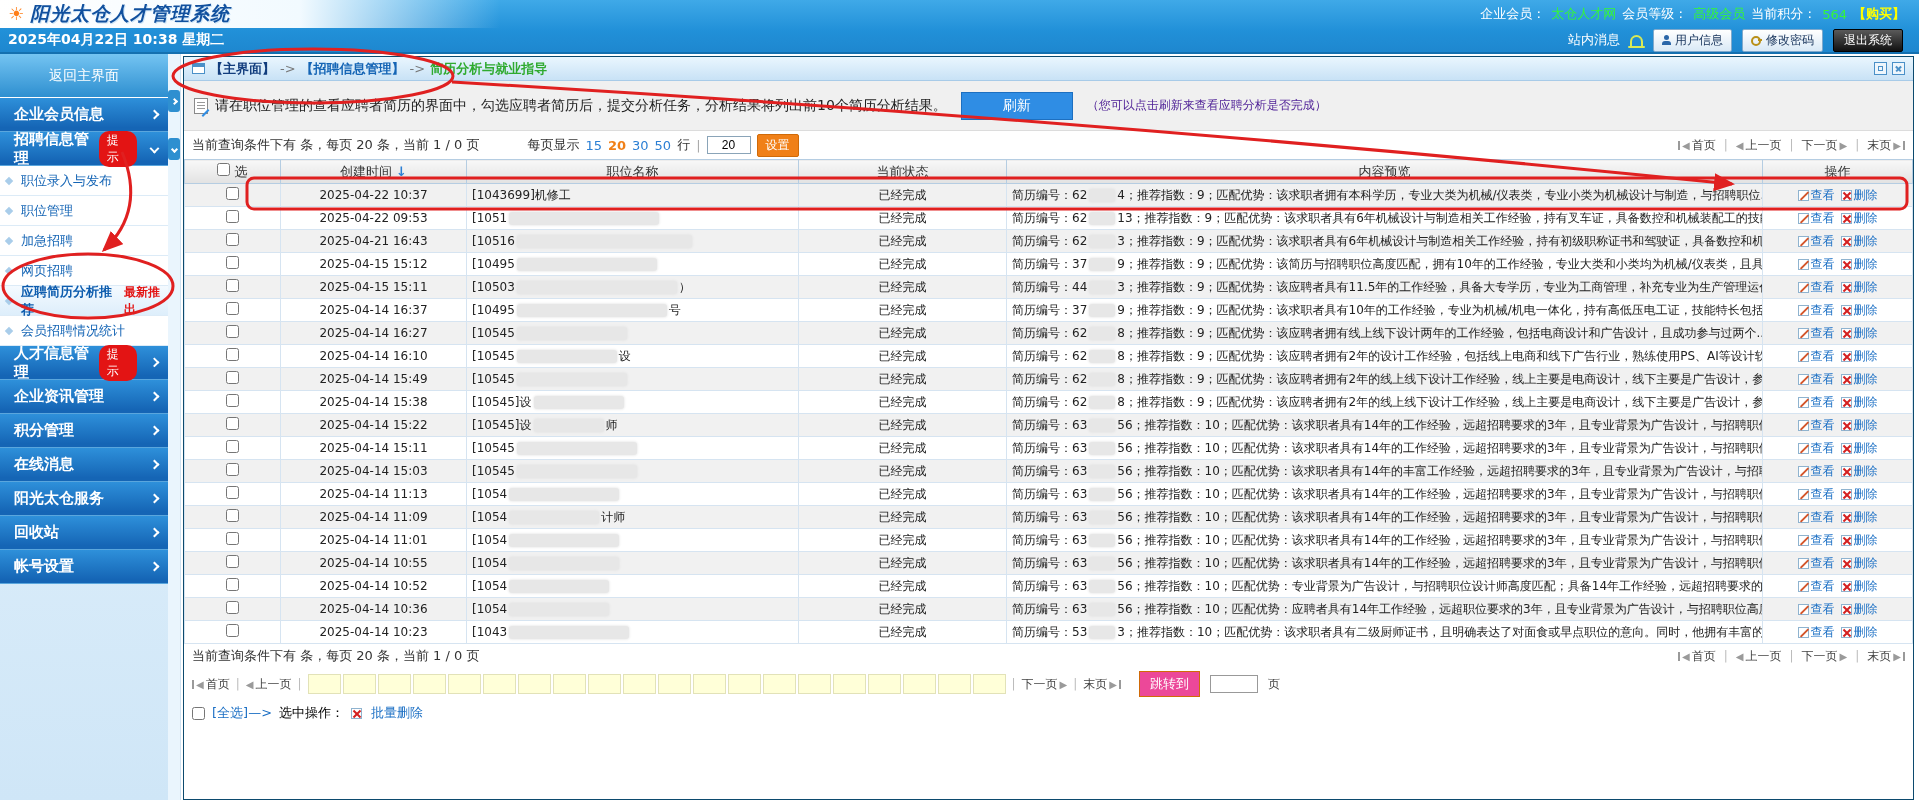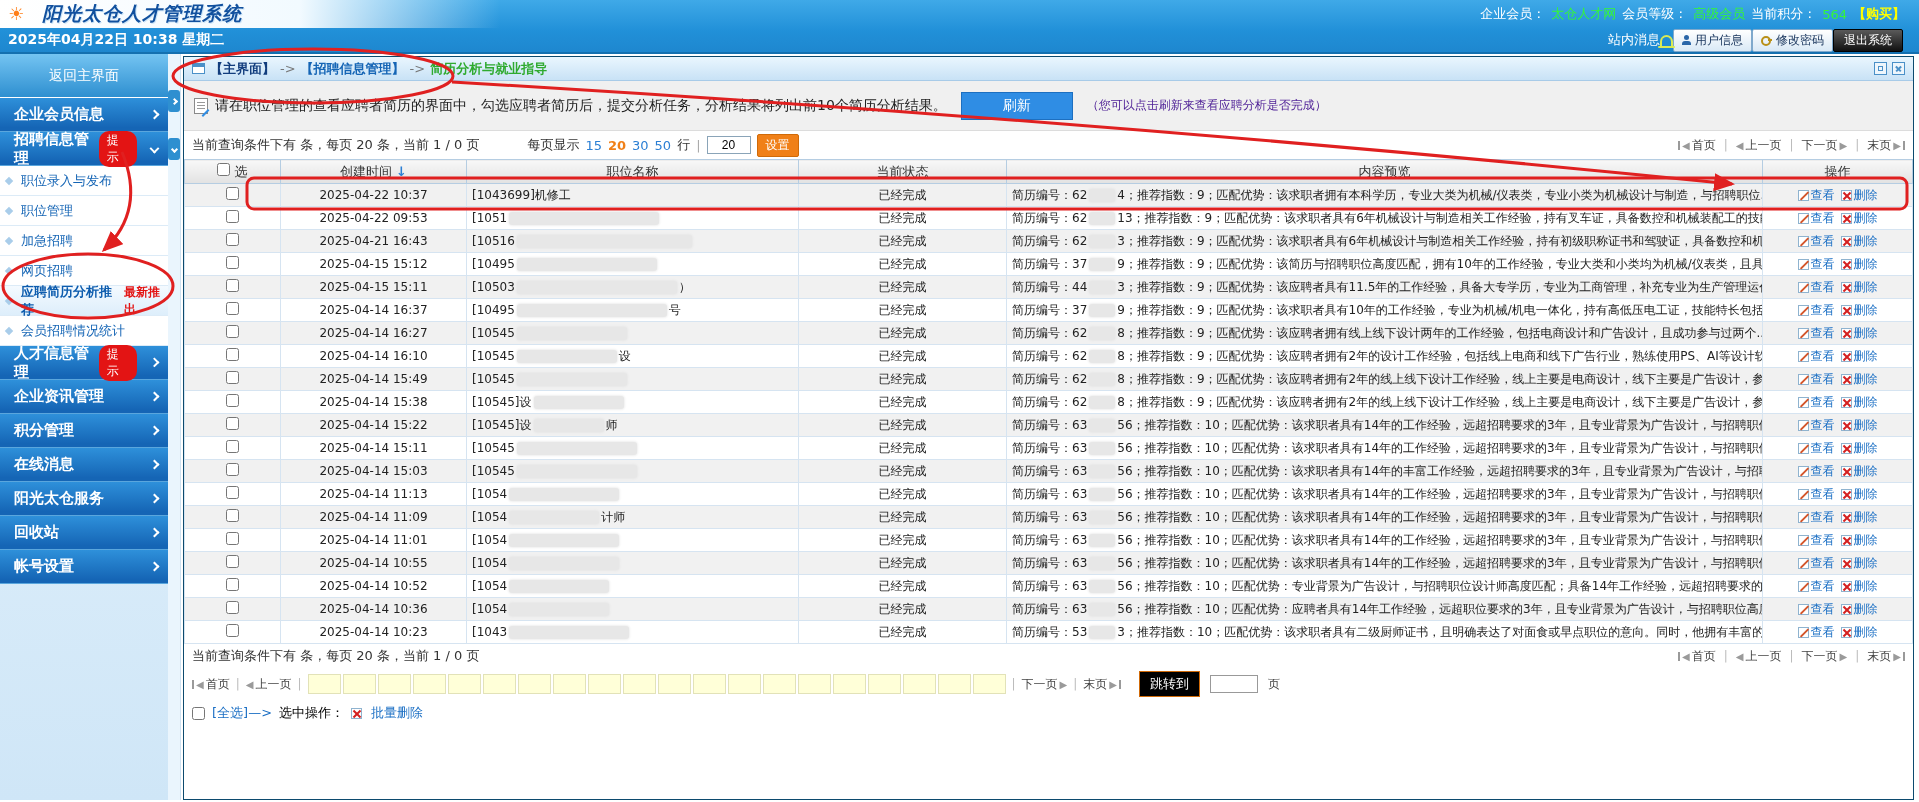--- a/index.html
+++ b/index.html
@@ -5,31 +5,31 @@
   * { margin:0; padding:0; box-sizing:border-box; }
   html,body { font-family:"DejaVu Sans","Liberation Sans",sans-serif; background:#fff; }
   .page { position:relative; width:1919px; height:802px; overflow:hidden; background:#fff; }
 
   
   .hdr { height:54px; background:linear-gradient(180deg,#3fa9e8 0%,#2190d8 60%,#1e87cf 100%); border-bottom:2px solid #1470b0; }
   .hdr-row1 { height:28px; display:flex; align-items:center; }
   .logo-strip { width:500px; height:28px; display:flex; align-items:center; padding-left:8px; gap:6px;
      background:linear-gradient(90deg,#ffffff 0%,#f2faff 60%,rgba(255,255,255,0) 100%); }
   .sun { color:#ff7f1a; font-size:18px; line-height:1; }
-  .logo-text { color:#11509e; font-size:19px; font-weight:bold; font-style:italic; letter-spacing:1px; text-shadow:1px 1px 0 #cfe6f8;margin-left:12px; }
+  .logo-text { color:#11509e; font-size:19px; font-weight:bold; font-style:italic; letter-spacing:1px; text-shadow:1px 1px 0 #cfe6f8; }
   .member-info { margin-left:auto; padding-right:14px; color:#fff; font-size:13px; display:flex; gap:6px; align-items:center; white-space:nowrap; }
   .member-info .val { color:#35f53a; }
   .member-info .buy { color:#ffff00; font-weight:bold; }
   .hdr-row2 { height:24px; display:flex; align-items:center; color:#fff; }
   .hdr-date { margin-left:8px; width:225px; font-size:14px; font-weight:bold; }
   .hdr-nav { display:flex; align-items:center; gap:10px; font-size:14px; font-weight:bold; margin-left:115px; }
   .nav-home { color:#ffffbb; }
   .nav-quick { color:#ffffff; }
   .nav-link { color:#ffff00; }
-  .hdr-right { margin-left:auto; display:flex; align-items:center; padding-right:16px; }
+  .hdr-right { margin-left:auto; display:flex; align-items:center; gap:10px; padding-right:16px; }
   .msg-label { font-size:13px; color:#fff; }
   .ic-bell { position:relative; width:13px; height:11px; border:2px solid #d9ea55; border-bottom:none; border-radius:7px 7px 0 0; display:inline-block; }
   .ic-bell::after { content:""; position:absolute; left:-4px; right:-4px; bottom:-2px; height:2px; background:#d9ea55; border-radius:2px; }
   .btn-lite { display:flex; align-items:center; gap:4px; font-size:12px; color:#15325a; background:linear-gradient(180deg,#ffffff,#d9e9f6); border:1px solid #7fa9cc; padding:2px 8px; border-radius:2px; cursor:pointer; }
   .ic-person { position:relative; width:9px; height:10px; display:inline-block; }
   .ic-person::before { content:""; position:absolute; top:0; left:2px; width:5px; height:5px; border-radius:50%; background:#2a66a8; }
   .ic-person::after { content:""; position:absolute; bottom:0; left:0; width:9px; height:4px; border-radius:3px 3px 0 0; background:#2a66a8; }
   .ic-key { position:relative; width:11px; height:10px; display:inline-block; }
   .ic-key::before { content:""; position:absolute; top:1px; left:0; width:6px; height:6px; border:2px solid #b99018; border-radius:50%; }
   .ic-key::after { content:""; position:absolute; top:4px; left:7px; width:4px; height:2px; background:#b99018; }
@@ -105,21 +105,21 @@
   .oplink { color:#1b6fc4; cursor:pointer; margin:0 3px; white-space:nowrap; }
   .ic-edit, .ic-del { position:relative; display:inline-block; width:11px; height:11px; background:#fff; border:1px solid #8fb3cf; vertical-align:-2px; margin-right:2px; }
   .ic-edit::after { content:""; position:absolute; left:0; top:4px; width:11px; height:2px; background:#d4552a; transform:rotate(-45deg); }
   .ic-del::before, .ic-del::after { content:""; position:absolute; top:4px; left:0; width:10px; height:2px; background:#d42020; }
   .ic-del::before { transform:rotate(45deg); } .ic-del::after { transform:rotate(-45deg); }
 
   .foot-row { height:24px; display:flex; align-items:center; padding:0 8px; font-size:13px; color:#333; }
   .pager-bar { height:32px; display:flex; align-items:center; padding:0 8px; gap:6px; font-size:12px; color:#444; }
   .yboxes { display:flex; gap:2px; }
   .ybox { width:33px; height:20px; background:#ffffd8; border:1px solid #e2e2b8; cursor:pointer; }
-  .btn-jump { background:#000000; color:#fff; border:1px solid #d06a08; font-size:13px; padding:3px 10px; margin-left:12px; cursor:pointer; }
+  .btn-jump { background:#ec4899; color:#fff; border:1px solid #d06a08; font-size:13px; padding:3px 10px; margin-left:12px; cursor:pointer; }
   .inp-jump { width:48px; height:18px; border:1px solid #999; margin:0 4px; }
   .select-row { height:26px; display:flex; align-items:center; gap:7px; padding-left:8px; font-size:13px; }
   .sel-all { color:#1b6fc4; cursor:pointer; }
   .batch-del { color:#1b6fc4; cursor:pointer; }
   input[type=checkbox] { width:13px; height:13px; }
 
   
   .annotations { position:absolute; left:0; top:0; width:1919px; height:802px; pointer-events:none; z-index:50; }
 </style>
 </head>

